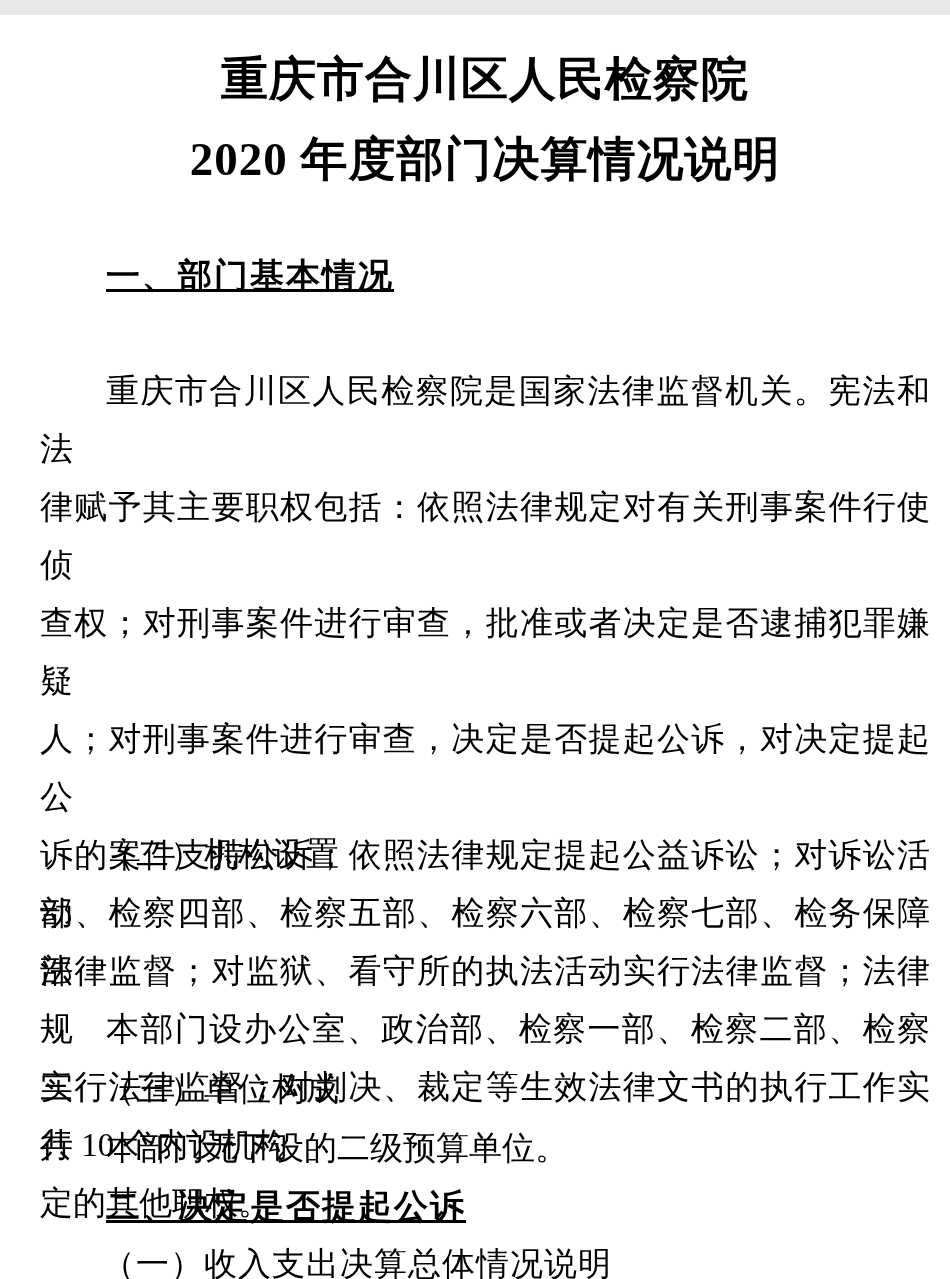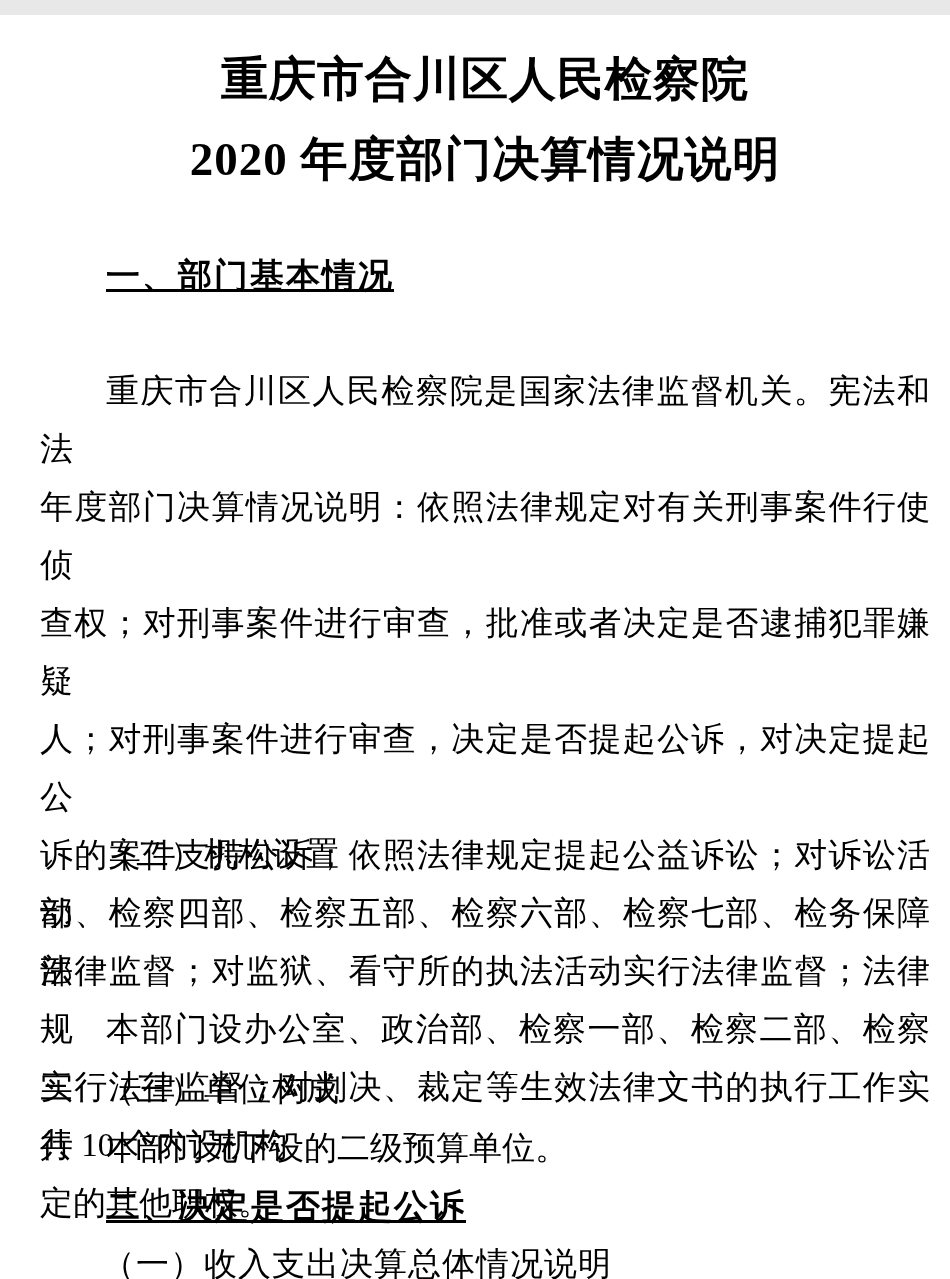--- a/index.html
+++ b/index.html
@@ -91,21 +91,21 @@
   <div class="doc-title">
     <div class="title-line">重庆市合川区人民检察院</div>
     <div class="title-line">2020 年度部门决算情况说明</div>
   </div>
 
   <div class="h1" style="top:231px">一、部门基本情况</div>
 
 
   <div class="para" style="top:347px">
     <div class="line fill indent">重庆市合川区人民检察院是国家法律监督机关。宪法和法</div>
-    <div class="line fill">年度部门决算情况说明：依照法律规定对有关刑事案件行使侦</div>
+    <div class="line fill">律赋予其主要职权包括：依照法律规定对有关刑事案件行使侦</div>
     <div class="line fill">查权；对刑事案件进行审查，批准或者决定是否逮捕犯罪嫌疑</div>
     <div class="line fill">人；对刑事案件进行审查，决定是否提起公诉，对决定提起公</div>
     <div class="line fill">诉的案件支持公诉；依照法律规定提起公益诉讼；对诉讼活动</div>
     <div class="line fill">法律监督；对监狱、看守所的执法活动实行法律监督；法律规</div>
     <div class="line fill">实行法律监督；对判决、裁定等生效法律文书的执行工作实行</div>
     <div class="line">定的其他职权。</div>
   </div>
 
   <div class="h2" style="top:810px">（二）机构设置</div>
 

